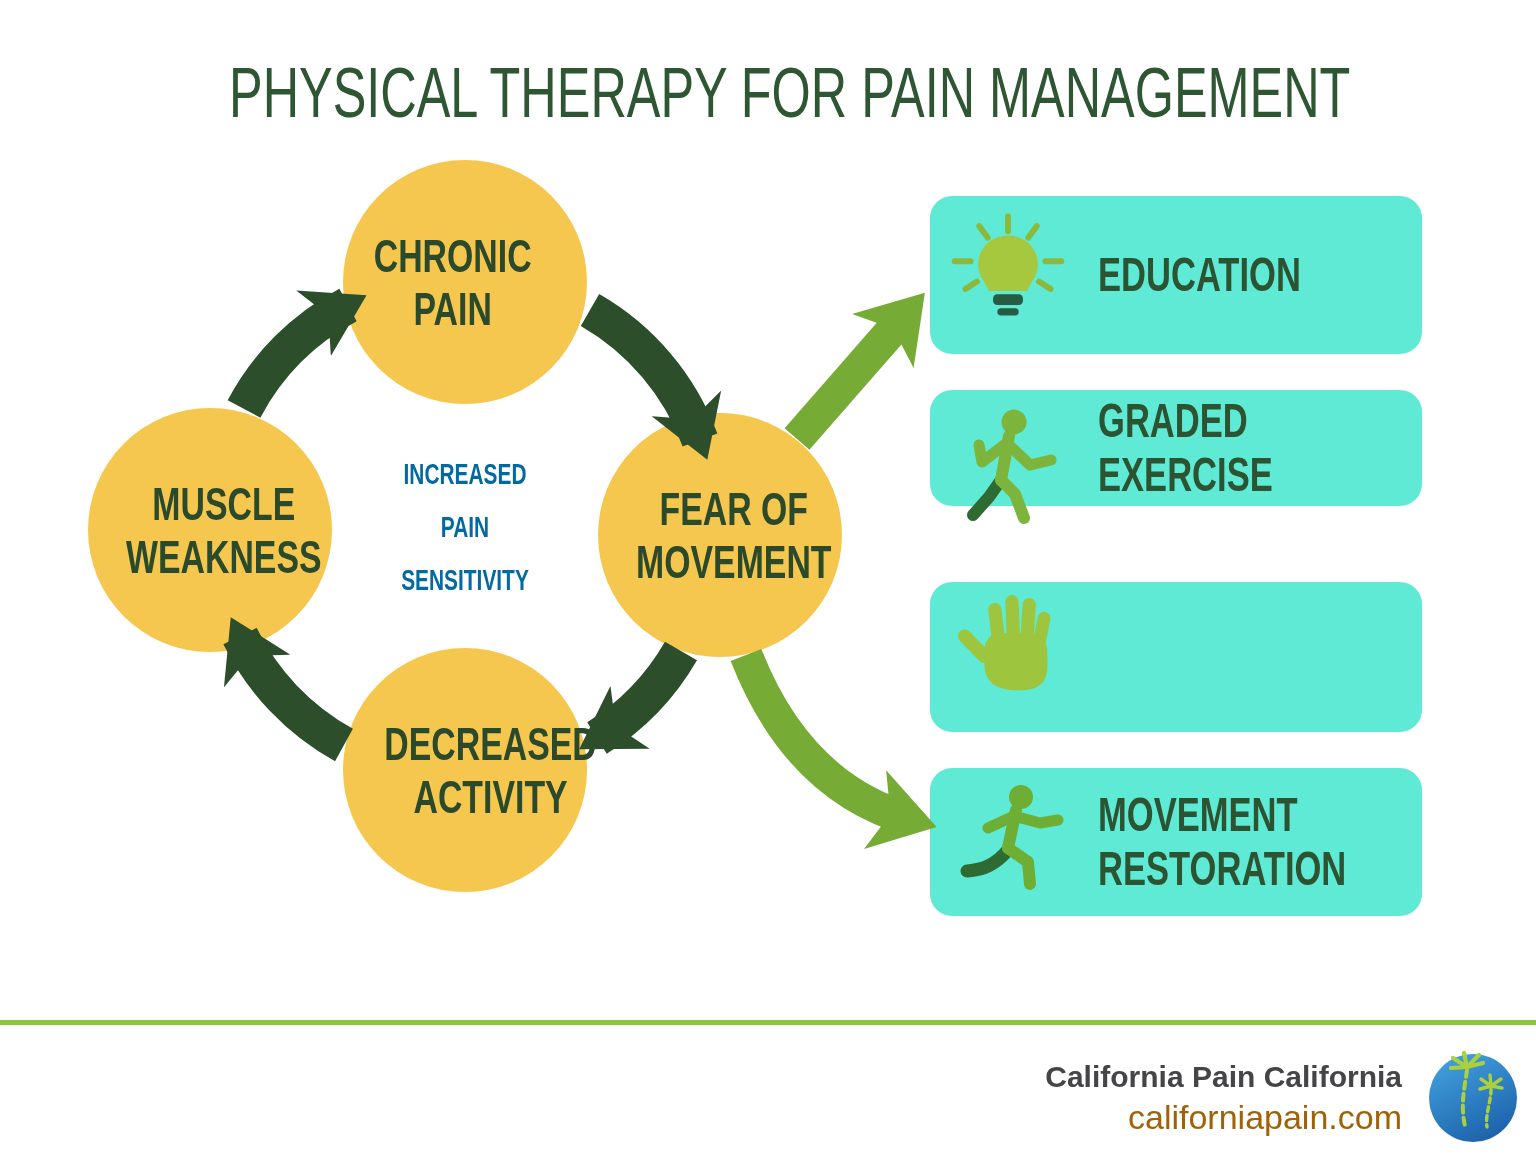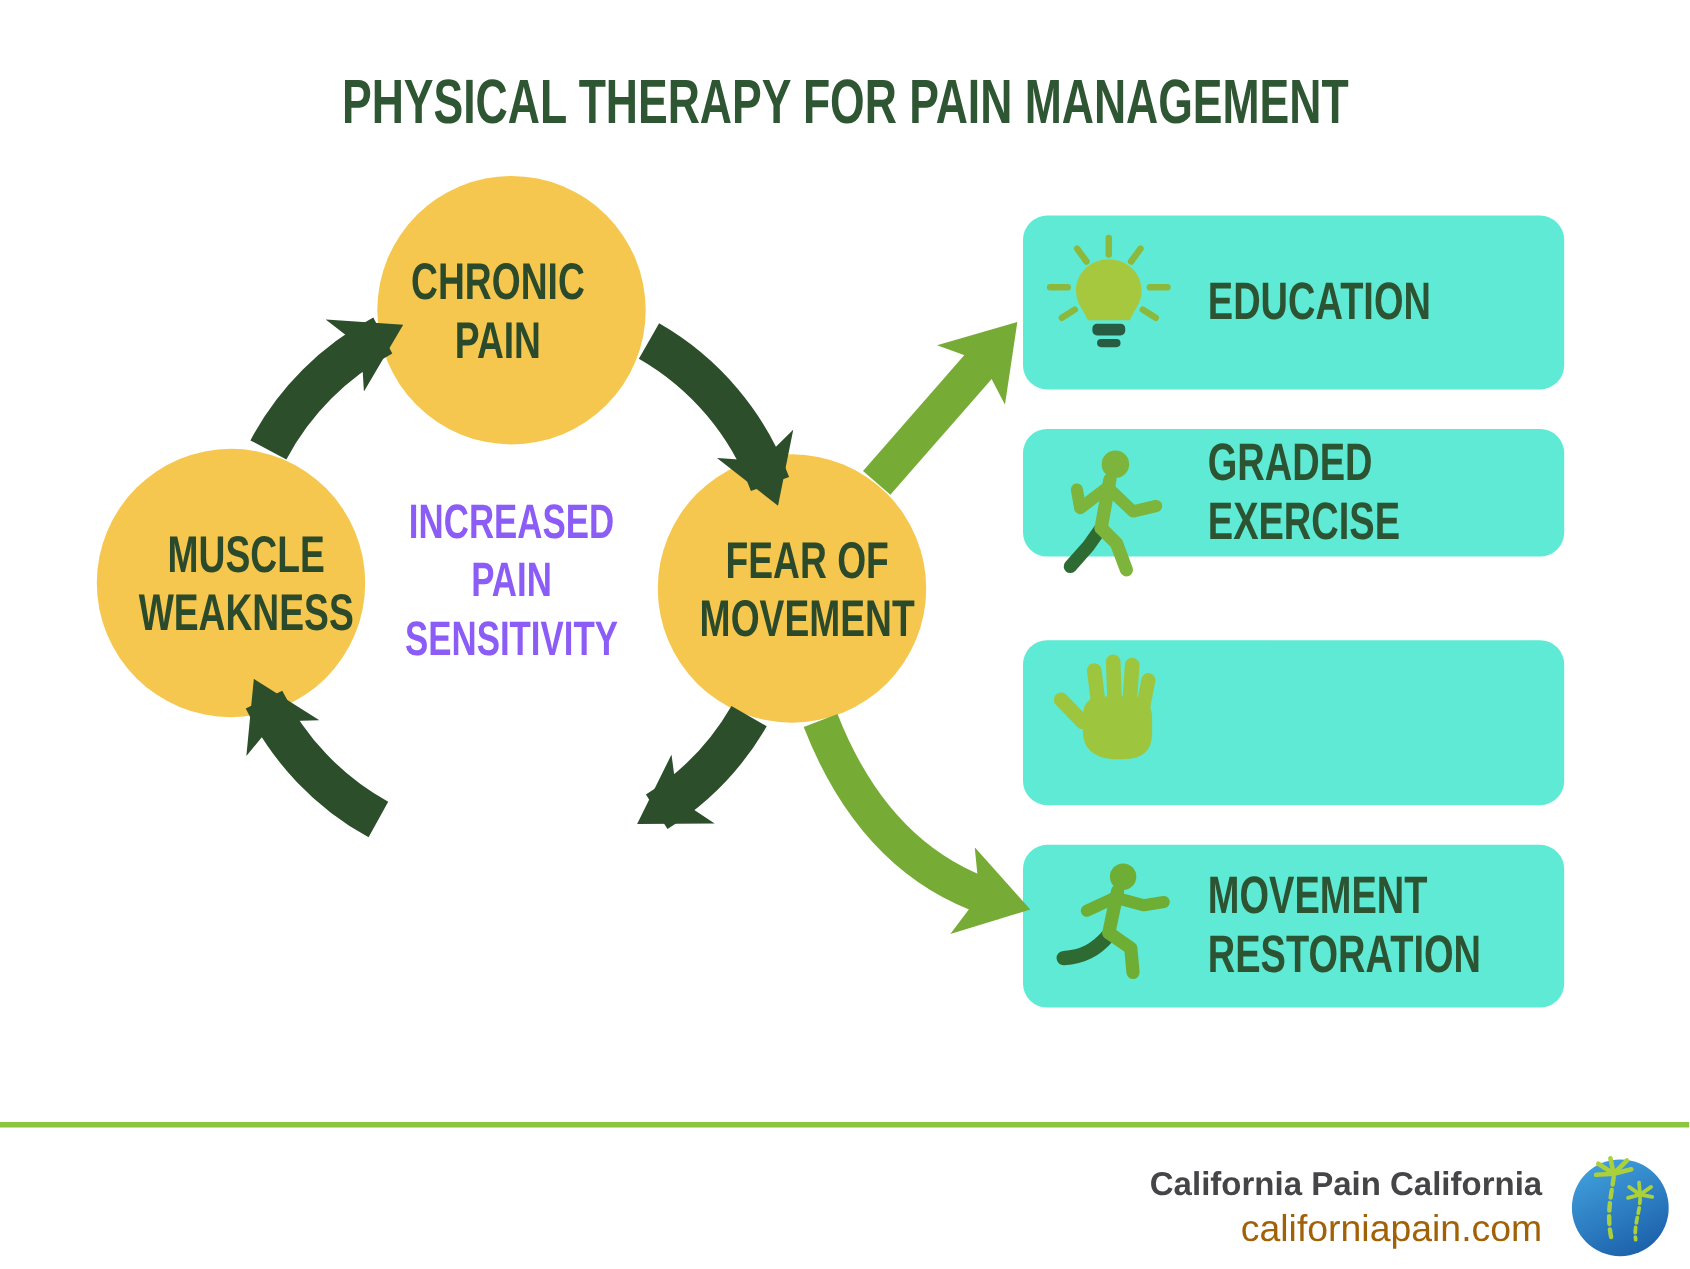--- a/index.html
+++ b/index.html
@@ -3,41 +3,41 @@
 <meta charset="utf-8">
 <style>
   html,body{margin:0;padding:0;background:#ffffff;}
   .stage{
     position:relative;width:1536px;height:1154px;background:#ffffff;
     font-family:"Liberation Sans", sans-serif;overflow:hidden;
   }
   
   .title{
     position:absolute;top:54px;left:0;width:1536px;text-align:center;
-    font-size:57px;line-height:78px;font-weight:bold;color:#2e5633;
+    font-size:71px;line-height:78px;font-weight:normal;color:#2e5633;
   }
   .title span{display:inline-block;transform:scaleX(0.71);transform-origin:center center;white-space:nowrap;}
   
   .node{
     position:absolute;width:244px;height:244px;border-radius:50%;
     background:#f6c74e;display:flex;align-items:center;justify-content:flex-start;
     z-index:1;text-align:center;
   }
   .node .lbl{
     font-size:47px;line-height:53px;font-weight:bold;color:#2b4a2b;
     transform:scaleX(0.72);transform-origin:center center;white-space:nowrap;
   }
   .node-chronic{left:343px;top:160px;}
   .node-muscle{left:88px;top:408px;}
   .node-fear{left:598px;top:413px;}
   .node-decreased{left:343px;top:648px;}
   
   .center-label{
     position:absolute;left:305px;top:448px;width:320px;text-align:center;
-    font-size:44px;line-height:53px;font-weight:bold;color:#8b5cf6;z-index:1;
+    font-size:29px;line-height:53px;font-weight:bold;color:#0369a1;z-index:1;
   }
   .center-label .inner{transform:scaleX(0.72);transform-origin:center center;}
   
   .overlay{position:absolute;left:0;top:0;z-index:2;pointer-events:none;}
   
   .card{
     position:absolute;left:930px;width:492px;background:#5eead4;border-radius:22px;z-index:1;
   }
   .card-1{top:196px;height:158px;}
   .card-2{top:390px;height:116px;}
@@ -68,20 +68,26 @@
   <div class="node node-chronic">
     <div class="lbl">
       <div>CHRONIC</div>
       <div>PAIN</div>
     </div>
   </div>
   <div class="node node-fear">
     <div class="lbl">
       <div>FEAR OF</div>
       <div>MOVEMENT</div>
+    </div>
+  </div>
+  <div class="node node-decreased">
+    <div class="lbl">
+      <div>DECREASED</div>
+      <div>ACTIVITY</div>
     </div>
   </div>
   <div class="node node-muscle">
     <div class="lbl">
       <div>MUSCLE</div>
       <div>WEAKNESS</div>
     </div>
   </div>
 
   <div class="center-label">

